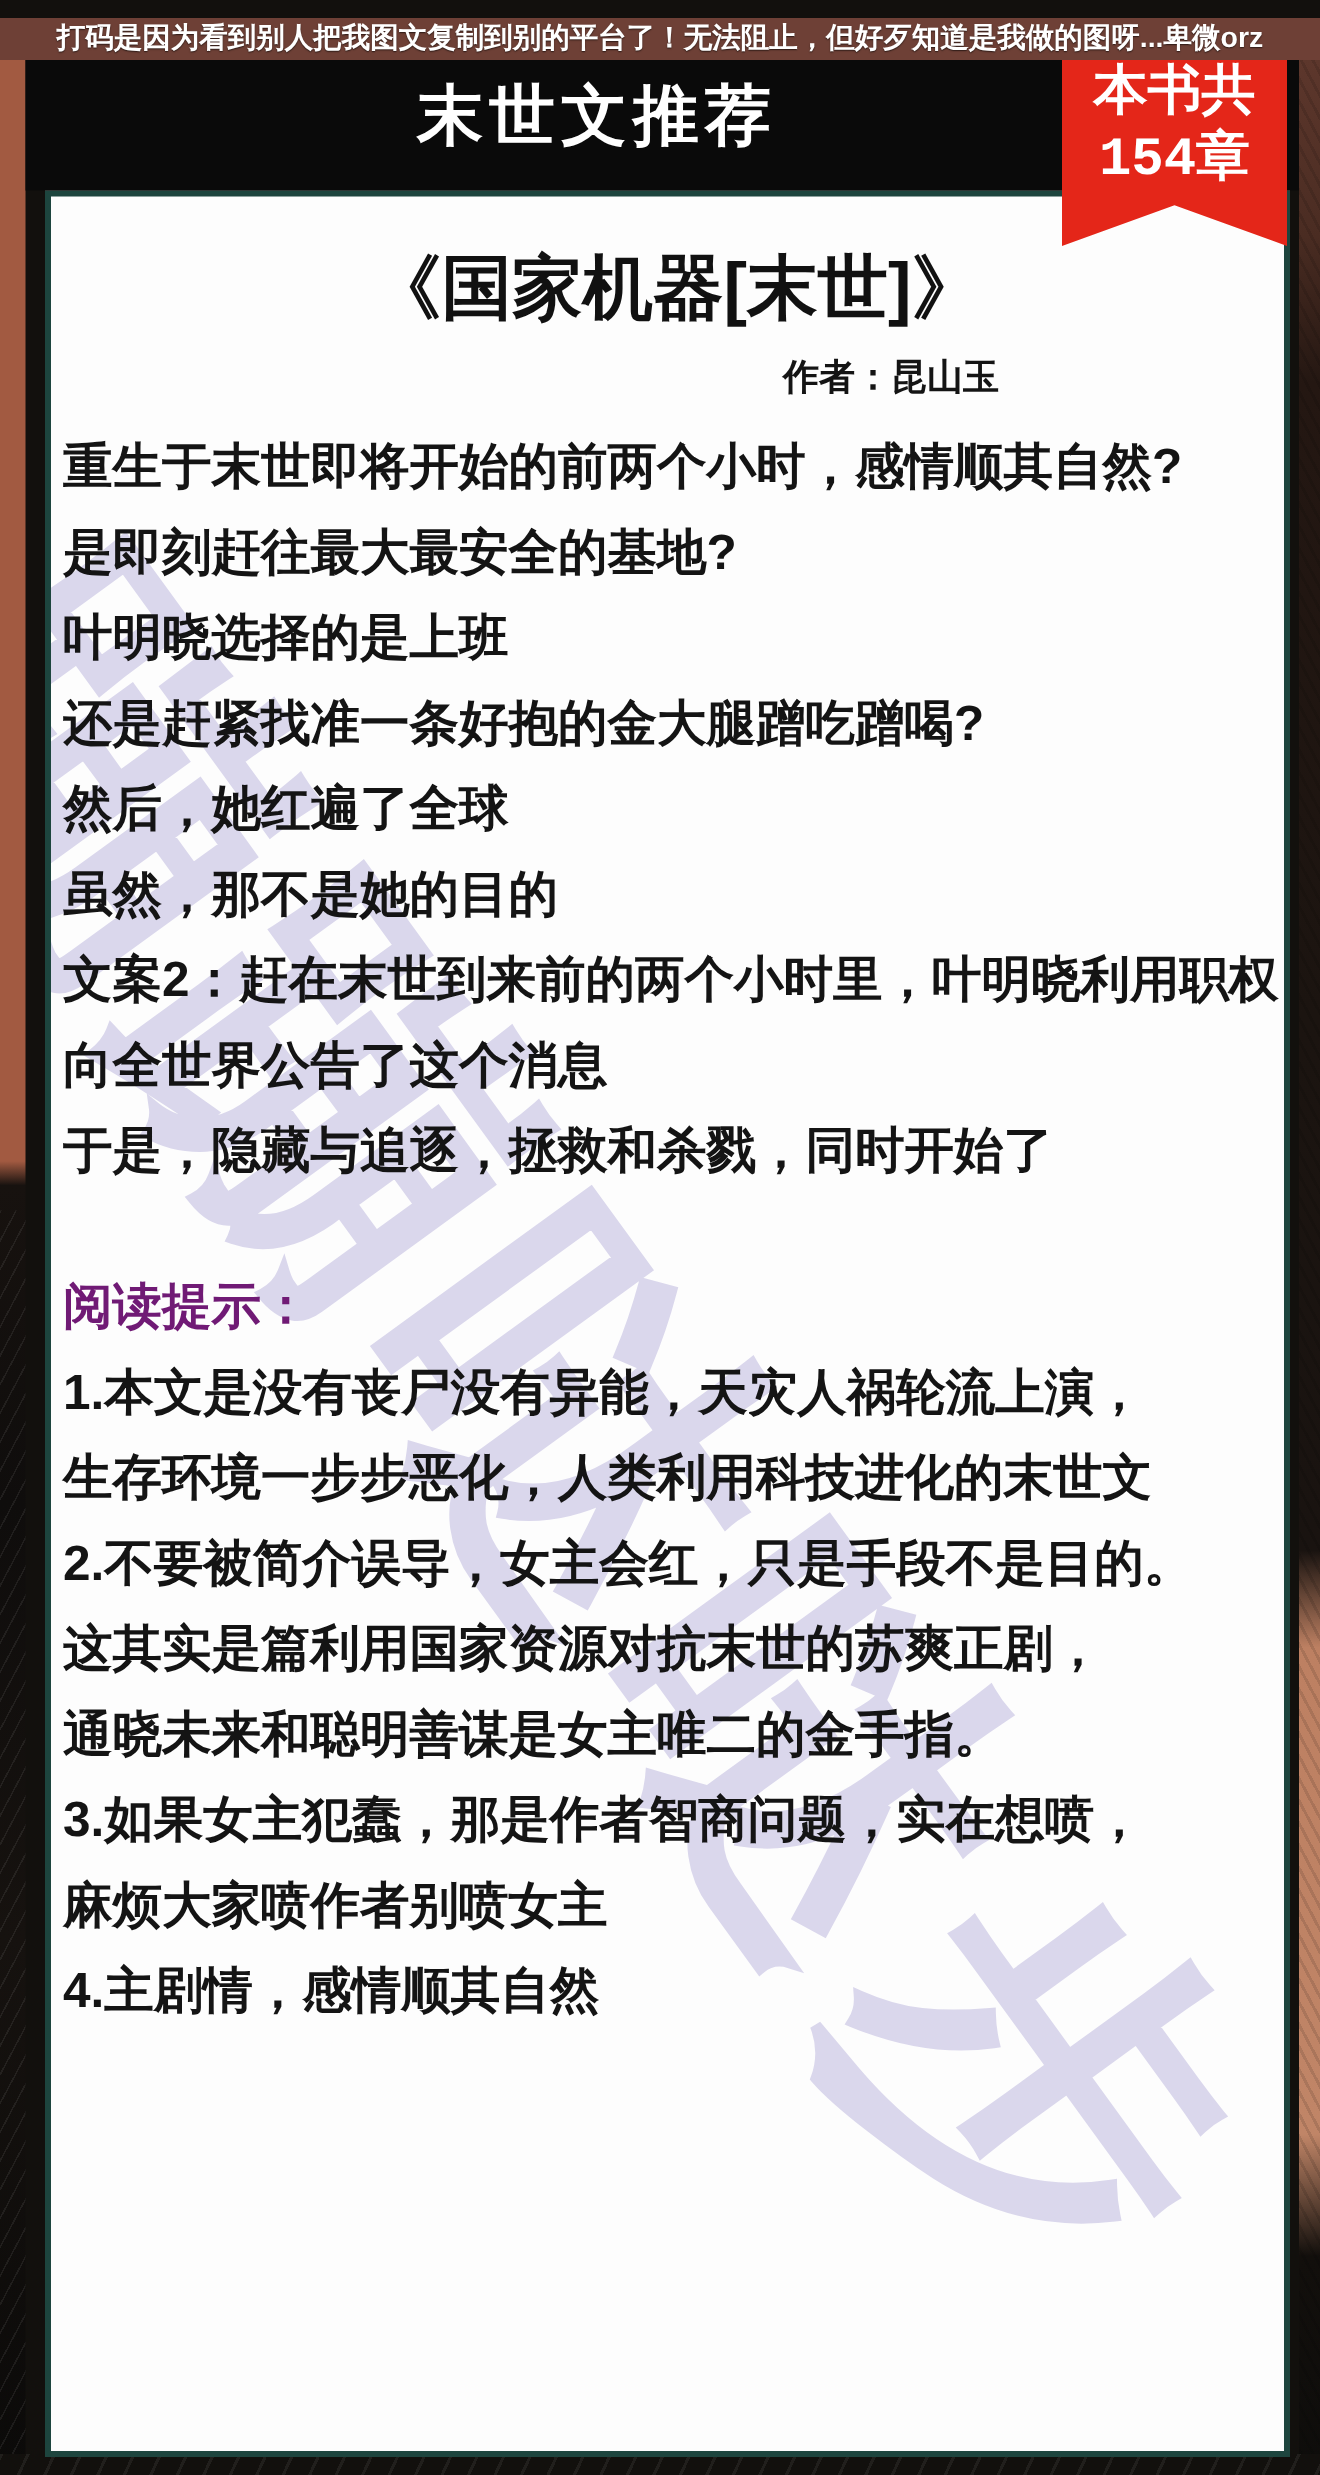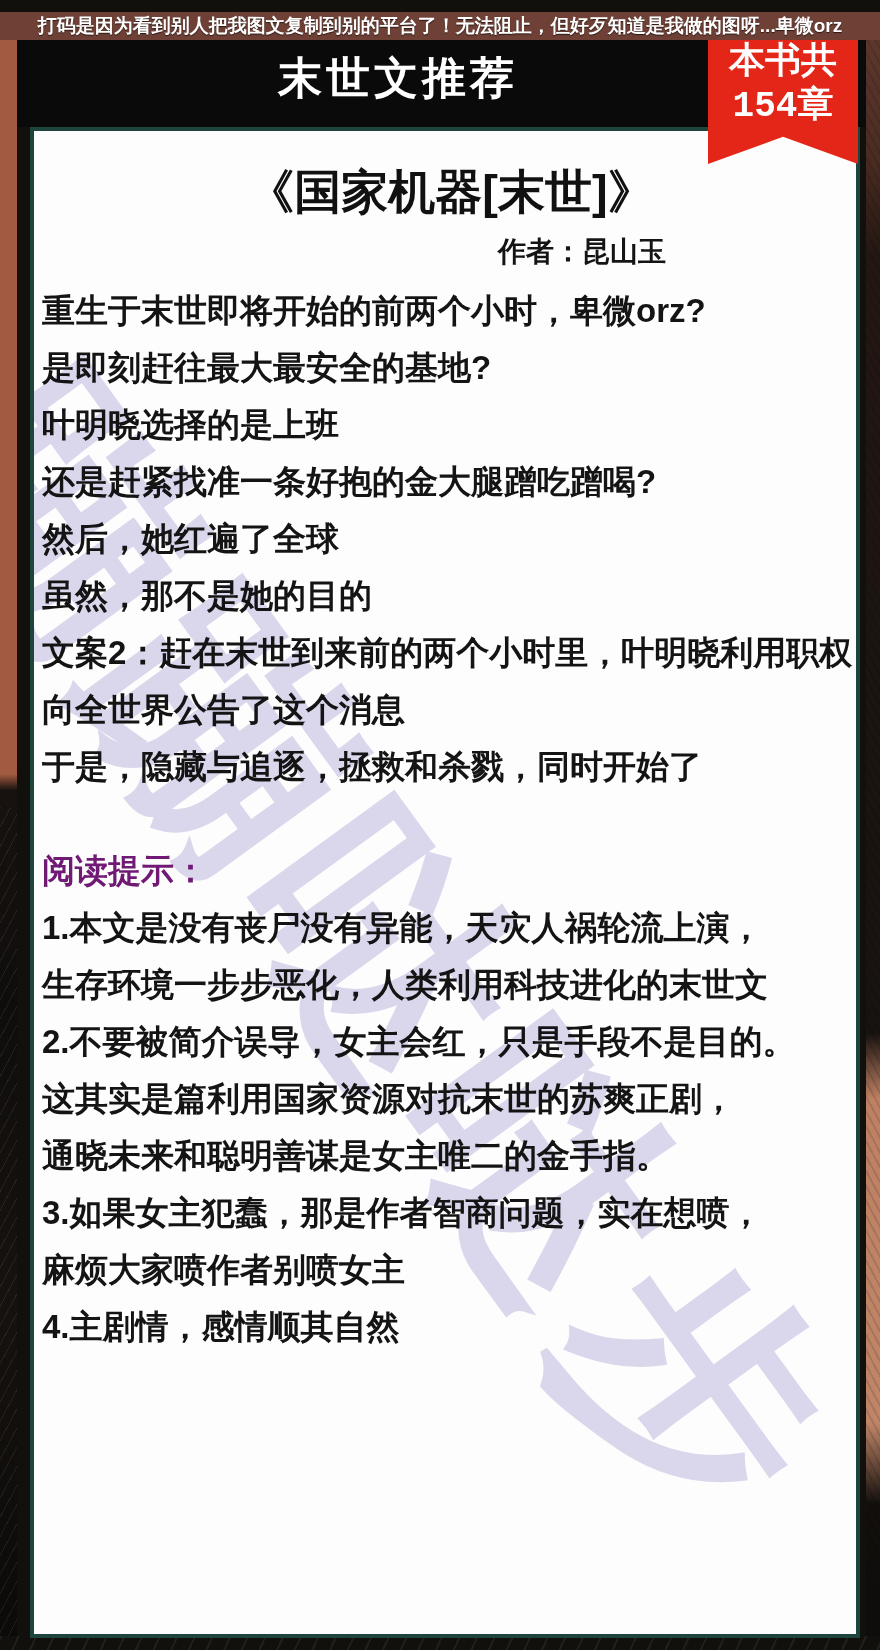--- a/index.html
+++ b/index.html
@@ -83,21 +83,21 @@
     color:#dad7ec;transform:rotate(54deg);transform-origin:0 0;
     user-select:none;
   }
   .card-content{position:relative;z-index:1;}
   .book-title{
     margin-top:35px;height:52px;
     color:#111111;font-size:47px;line-height:52px;text-align:center;padding-left:12px;
   }
   .book-author{
     margin-top:14px;height:40px;
-    color:#141414;font-size:28px;line-height:40px;
+    color:#141414;font-size:24px;line-height:40px;
     text-align:right;padding-right:190px;
   }
   .synopsis{margin-top:10px;padding:0 8px;}
   .syn-line,.tip-line{
     color:#141414;font-size:33px;line-height:57px;white-space:nowrap;
   }
   .tips-heading{
     margin-top:47px;
     color:#701a75;font-size:33px;line-height:57px;padding:0 8px;
   }
@@ -120,21 +120,21 @@
   <div>本书共</div>
   <div>154章</div>
 </div>
 
 <div class="card">
   <div class="watermark">蹦蹦哒哒步</div>
   <div class="card-content">
     <div class="book-title">《国家机器[末世]》</div>
     <div class="book-author">作者：昆山玉</div>
     <div class="synopsis">
-      <div class="syn-line">重生于末世即将开始的前两个小时，卑微orz?</div>
+      <div class="syn-line">重生于末世即将开始的前两个小时，感情顺其自然?</div>
       <div class="syn-line">是即刻赶往最大最安全的基地?</div>
       <div class="syn-line">叶明晓选择的是上班</div>
       <div class="syn-line">还是赶紧找准一条好抱的金大腿蹭吃蹭喝?</div>
       <div class="syn-line">然后，她红遍了全球</div>
       <div class="syn-line">虽然，那不是她的目的</div>
       <div class="syn-line">文案2：赶在末世到来前的两个小时里，叶明晓利用职权，</div>
       <div class="syn-line">向全世界公告了这个消息</div>
       <div class="syn-line">于是，隐藏与追逐，拯救和杀戮，同时开始了</div>
     </div>
     <div class="tips-heading">阅读提示：</div>

